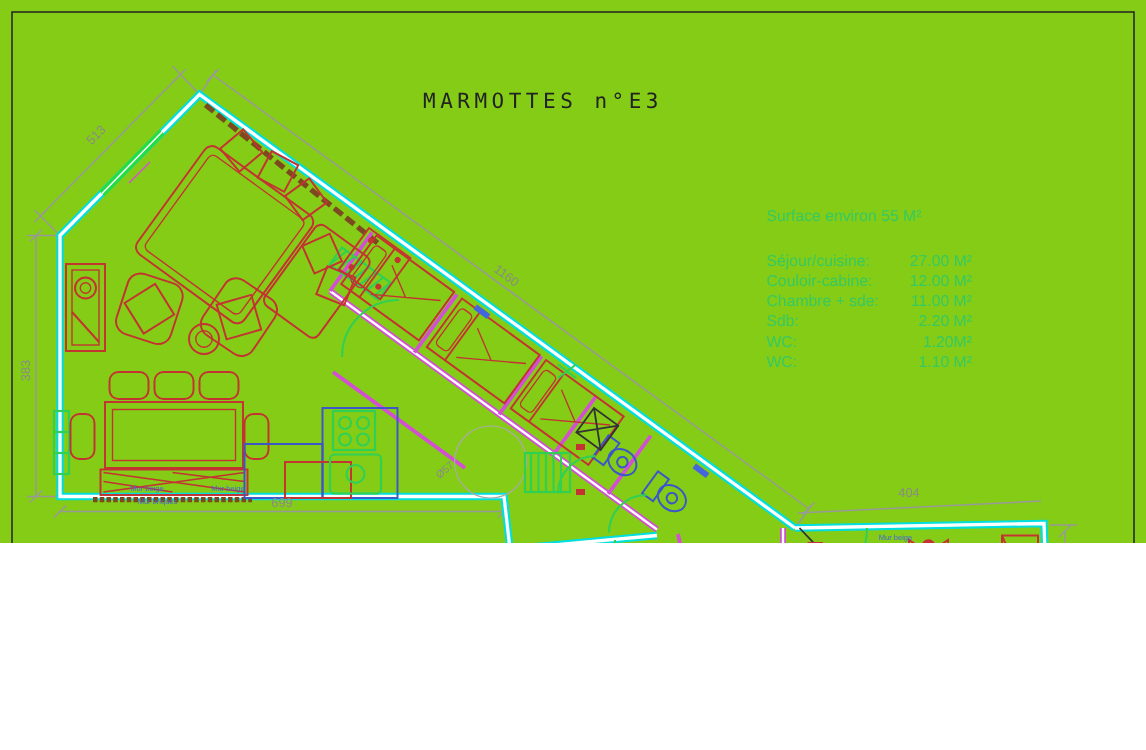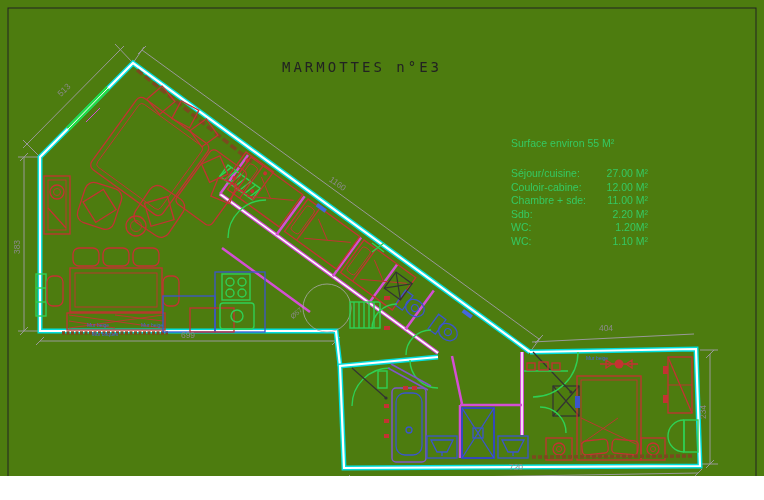--- a/index.html
+++ b/index.html
@@ -1,16 +1,16 @@
 <!DOCTYPE html>
 <html><head>
 <meta charset="utf-8">
 <style>
   html,body{margin:0;padding:0;background:#fff}
-  #stage{position:relative;width:764px;height:476px;background:#4d7c0f;overflow:hidden}
+  #stage{position:relative;width:764px;height:362px;background:#84cc16;overflow:hidden}
   svg{position:absolute;left:0;top:0}
   text{font-family:"Liberation Sans",sans-serif}
   .title{fill:#222;font-size:14px;font-family:"DejaVu Sans Mono",monospace;letter-spacing:3px}
   .gtx{fill:#35c963;font-size:10.5px}
   .gval{fill:#35c963;font-size:10.5px;text-anchor:end}
   .dim{fill:#8a8a8a;font-size:8.5px;text-anchor:middle}
   .dimt{fill:#8a8a8a;font-size:7px;text-anchor:middle}
   .btx{fill:#4466dd;font-size:5px;text-anchor:middle}
   .cy{stroke:#00dede;stroke-width:5;fill:none}
   .cyi{stroke:#ffffff;stroke-width:2.2;fill:none}

